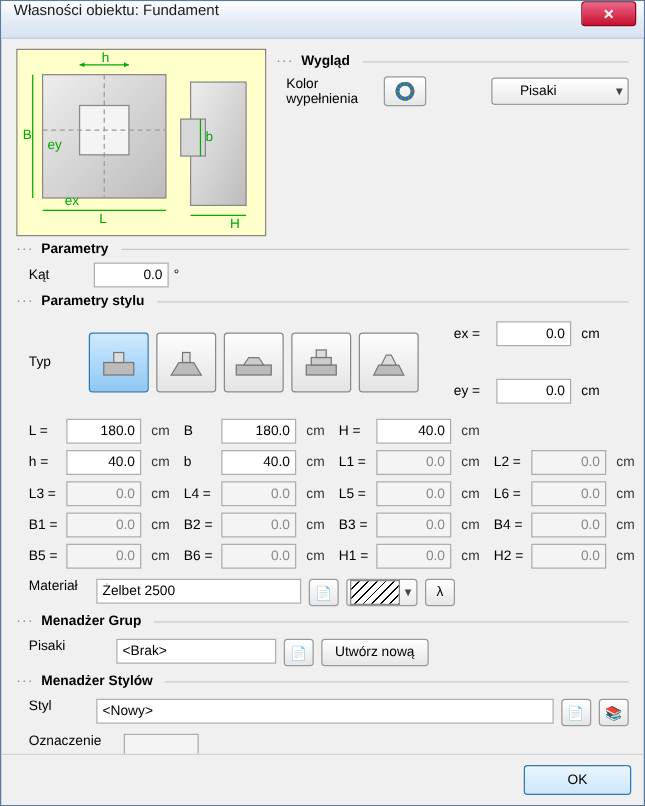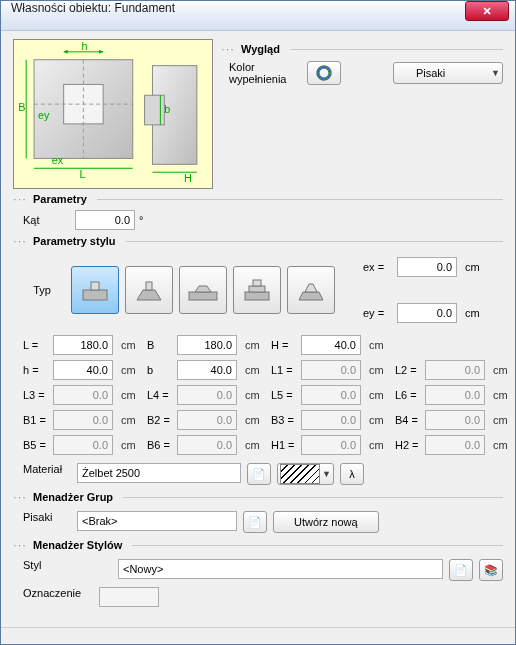--- a/index.html
+++ b/index.html
@@ -28,21 +28,21 @@
   .unit { width:20px; }
   .typebtns { display:flex; gap:6px; }
   .typebtn { width:48px; height:48px; border:1px solid #8a8a8a; border-radius:3px; background:linear-gradient(#fdfdfd,#e4e4e4); display:flex; align-items:center; justify-content:center; cursor:pointer; }
   .typebtn.sel { background:linear-gradient(#cfeaff,#8fc8f2); border-color:#2f7ab8; }
   .paramgrid { display:grid; grid-template-columns: 30px 68px 26px 30px 68px 26px 30px 68px 26px 30px 68px 26px; row-gap:5px; align-items:center; padding:4px 0 4px 10px; }
   .paramgrid .pl { text-align:left; }
   .paramgrid .pu { color:#333; }
   .exey { margin-left:auto; display:grid; grid-template-columns:34px 68px 28px; row-gap:26px; align-items:center; }
   .matline { display:flex; gap:6px; padding:4px 0 2px 10px; }
   .txtin { height:20px; border:1px solid #abadb3; padding:0 4px; background:#fff; }
-  .smbtn { height:22px; border:1px solid #9a9a9a; border-radius:3px; background:linear-gradient(#fff,#e6e6e6); padding:0 20px; cursor:pointer; display:flex; align-items:center; }
+  .smbtn { height:22px; border:1px solid #9a9a9a; border-radius:3px; background:linear-gradient(#fff,#e6e6e6); padding:0 10px; cursor:pointer; display:flex; align-items:center; }
   .smbtn.dis { color:#9a9a9a; background:#f2f2f2; cursor:default; }
   .sqbtn { width:24px; height:22px; border:1px solid #9a9a9a; border-radius:3px; background:linear-gradient(#fff,#e6e6e6); display:flex; align-items:center; justify-content:center; cursor:pointer; font-size:10px; }
   .hatch { width:40px; height:20px; border:1px solid #888; background:repeating-linear-gradient(135deg,#fff,#fff 4px,#000 4px,#000 5px); }
   .footer { display:flex; justify-content:flex-end; gap:8px; padding:8px 10px; border-top:1px solid #d0d0d0; }
   .okbtn { width:86px; height:24px; border:1px solid #2f7ab8; border-radius:3px; background:linear-gradient(#eaf4fd,#cde7fb); cursor:pointer; }
   .cancelbtn { width:86px; height:24px; border:1px solid #9a9a9a; border-radius:3px; background:linear-gradient(#fdfdfd,#e6e6e6); cursor:pointer; }
   .typrow { display:flex; align-items:center; padding:6px 10px 8px 10px; gap:10px; }
 </style>
 </head>
 <body>
@@ -126,21 +126,21 @@
       <span class="unit">°</span>
     </div>
 
     <div class="sect-head">
         <span class="dots">···</span>
         <span class="lbl">Parametry stylu</span>
         <span class="line"></span>
       </div>
 
     <div class="typrow">
-      <span style="width:38px;text-align:center;">Typ</span>
+      <span style="width:38px;">Typ</span>
       <div class="typebtns">
         <div class="typebtn sel">
             <svg width="36" height="36">
               <rect x="6" y="18" width="24" height="10" fill="#bbb" stroke="#777"></rect>
               <rect x="14" y="10" width="8" height="8" fill="#ddd" stroke="#777"></rect>
             </svg>
           </div>
         <div class="typebtn">
             <svg width="36" height="36">
               <polygon points="6,28 30,28 24,18 12,18" fill="#bbb" stroke="#777"></polygon>
@@ -255,47 +255,48 @@
         </div>
     </div>
 
     <div class="sect-head">
         <span class="dots">···</span>
         <span class="lbl">Menadżer Grup</span>
         <span class="line"></span>
       </div>
     <div class="matline">
       <span style="width:48px;">Pisaki</span>
-      <input class="txtin" style="width: 160px;" value="&lt;Brak&gt;">
+      <input class="txtin" style="width: 128px; margin-left: 16px;" value="&lt;Brak&gt;">
       <div class="sqbtn">
           <span>📄</span>
         </div>
       <div class="smbtn">
           <span>Utwórz nową</span>
         </div>
     </div>
 
     <div class="sect-head">
         <span class="dots">···</span>
         <span class="lbl">Menadżer Stylów</span>
         <span class="line"></span>
       </div>
     <div class="matline">
       <span style="width:48px;">Styl</span>
-      <input class="txtin" style="flex: 1 1 0%; margin-left: 41px;" value="&lt;Nowy&gt;">
+      <input class="txtin" style="flex: 1 1 0%;" value="&lt;Nowy&gt;">
       <div class="sqbtn">
           <span>📄</span>
         </div>
       <div class="sqbtn">
           <span>📚</span>
         </div>
     </div>
     <div class="matline">
       <span style="width:70px;">Oznaczenie</span>
       <input class="txtin ro" style="width: 60px; background: rgb(244, 244, 244);" readonly="" value="">
       <div style="flex:1"></div>
     </div>
 
   </div>
 
   <div class="footer">
+    <button class="okbtn">OK</button>
   </div>
 </div>
 
 </body></html>

